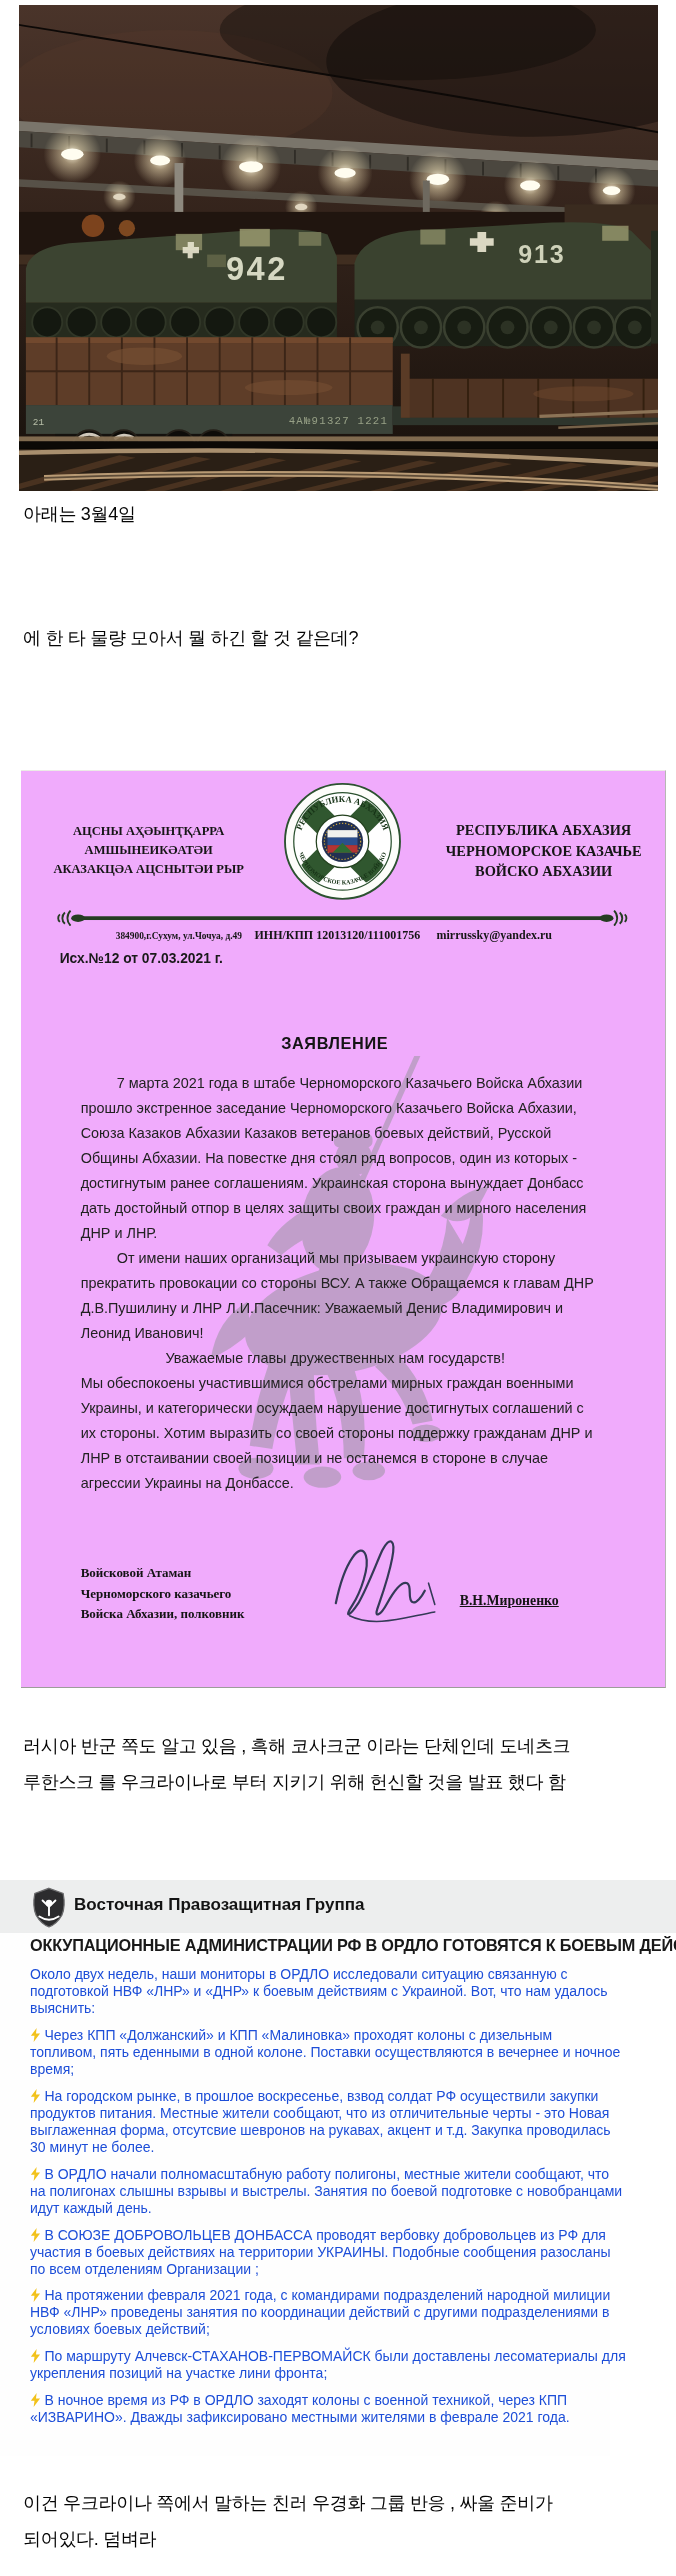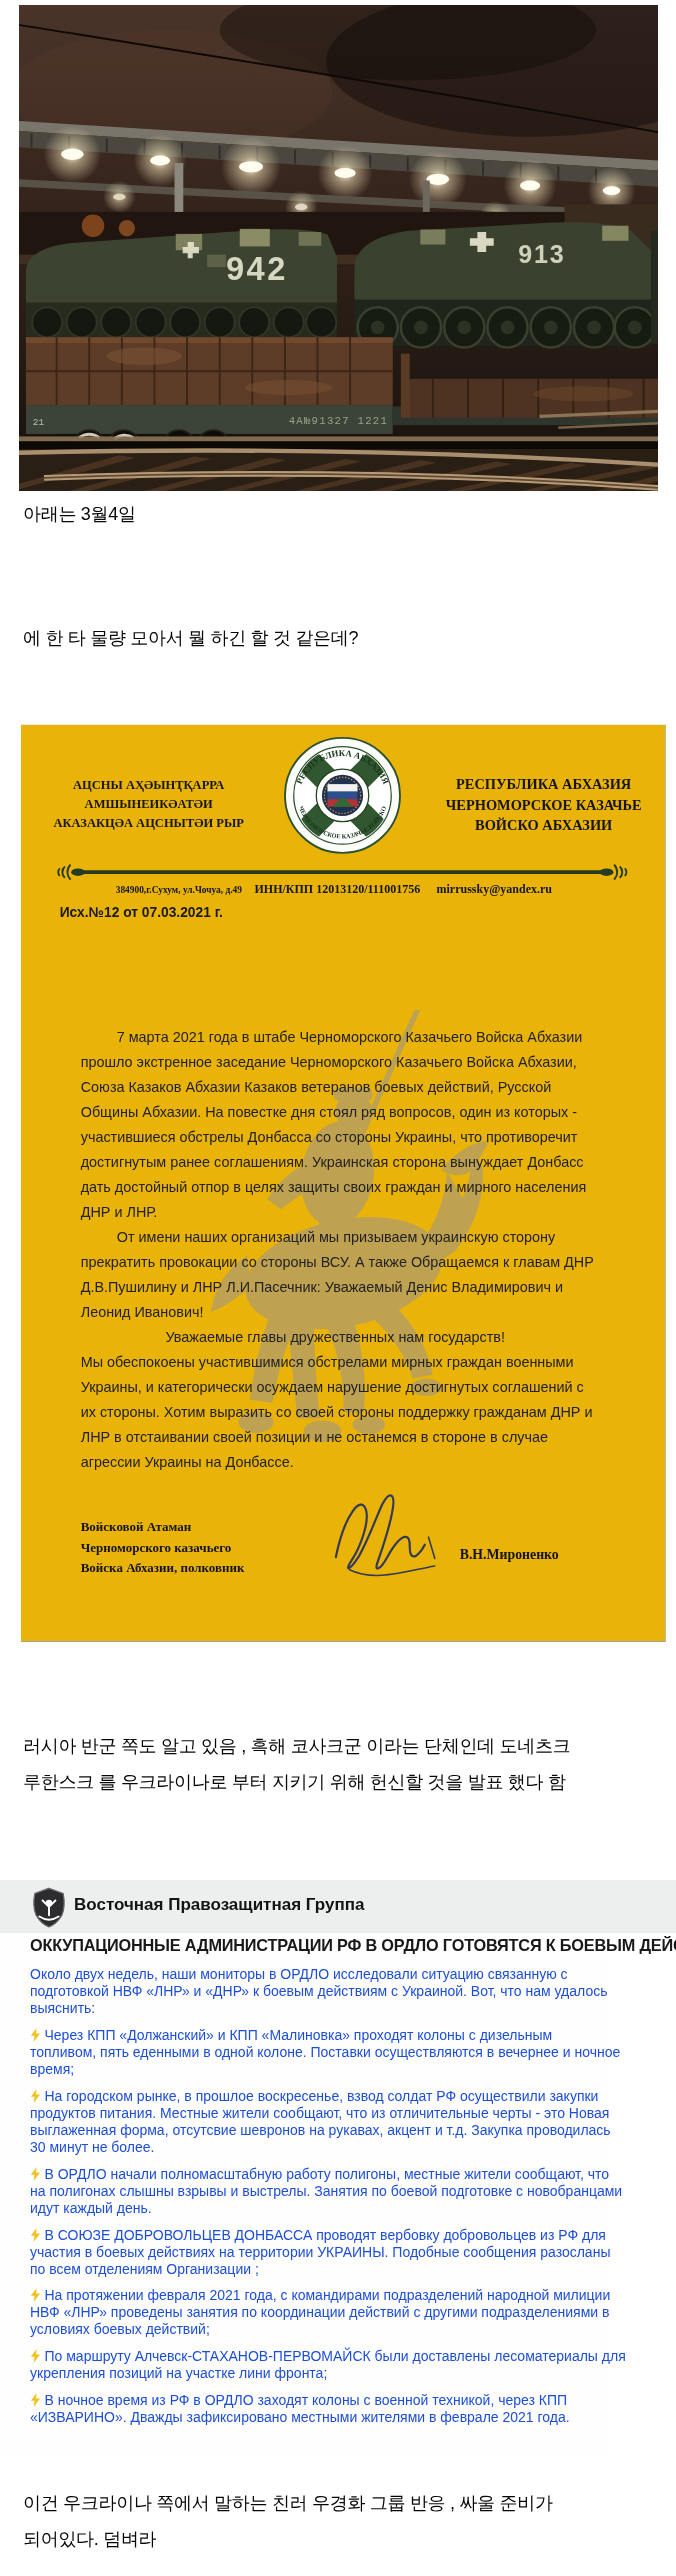--- a/index.html
+++ b/index.html
@@ -6,21 +6,21 @@
   .page{position:relative;width:677px;height:2576px;background:#fff;overflow:hidden;
         font-family:"Liberation Sans",sans-serif;}
   
   .photo{position:absolute;left:19.4px;top:5px;width:639px;height:486px;background:#1a120d;}
   .photo svg{display:block;width:100%;height:100%;}
   
   .kr{position:absolute;left:23px;color:#050505;font-size:18px;line-height:36px;
       font-family:"Liberation Sans",sans-serif;letter-spacing:-0.3px;white-space:nowrap;}
   .kr .ln{height:36px;}
   
-  .doc{position:absolute;left:20.7px;top:724px;width:644px;height:916px;background:#eab308;
+  .doc{position:absolute;left:20.7px;top:770px;width:644px;height:916px;background:#f0abfc;
        border-top:0.6px solid #ecebe6;border-right:0.6px solid #b7b7b4;border-bottom:1.3px solid #9d9d9a;
        color:#1e1e1e;}
   .doc .serif{font-family:"Liberation Serif",serif;font-weight:bold;color:#161616;}
   .lh-left{position:absolute;left:24px;top:51px;width:208px;text-align:center;
            font-size:12.5px;line-height:19px;}
   .lh-right{position:absolute;left:415px;top:49px;width:216px;text-align:center;
             font-size:14.4px;line-height:20.7px;}
   .emblem{position:absolute;left:259px;top:6.3px;width:125px;height:128px;}
   .rule{position:absolute;left:27.6px;top:139px;width:589px;height:16.3px;}
   .addr{position:absolute;left:63px;top:157px;width:539px;white-space:nowrap;margin-left:32px;}
@@ -33,21 +33,21 @@
              font-size:16.3px;font-weight:bold;letter-spacing:0.6px;color:#141414;}
   .body-lines{position:absolute;left:60px;top:300px;width:509px;font-size:14.4px;color:#222;}
   .body-lines .bl{height:25px;line-height:25px;white-space:nowrap;}
   .body-lines .ind{padding-left:36px;}
   .body-lines .ctr{text-align:center;white-space:normal;}
   .watermark{position:absolute;left:141px;top:285px;width:376px;height:442px;opacity:0.5;}
   .sig-left{position:absolute;left:60px;top:792px;font-family:"Liberation Serif",serif;
             font-weight:bold;font-size:13px;line-height:20.7px;color:#141414;}
   .sig-ink{position:absolute;left:291px;top:752px;width:141px;height:116px;}
   .sig-name{position:absolute;left:439px;top:822px;font-family:"Liberation Serif",serif;
-            font-weight:bold;font-size:13.8px;color:#141414;}
+            font-weight:bold;font-size:13.8px;color:#141414;text-decoration:underline;}
   
   .post{position:absolute;left:0;top:1880px;width:610px;height:576px;background:#fefefe;color:#151515;}
   .post-header{position:absolute;left:0;top:0;width:677px;height:53px;background:#edeeee;}
   .post-logo{position:absolute;left:31px;top:6.9px;width:36px;height:40px;}
   .post-group{position:absolute;left:74px;top:15px;font-size:17px;font-weight:bold;color:#141414;}
   .post-headline{position:absolute;left:30px;top:56px;width:633px;font-size:16.3px;font-weight:bold;
                  color:#191919;white-space:nowrap;letter-spacing:-0.2px;}
   .pbody{position:absolute;left:30px;width:634px;font-size:14px;line-height:17px;color:#1d4ed8;}
   .pbody .pl{white-space:nowrap;height:17px;}
   .bolt{display:inline-block;width:10.7px;height:13.8px;margin-right:3.8px;vertical-align:-1.9px;
@@ -354,27 +354,27 @@
           <path d="M242,476 Q242,560 252,652 L216,652 Q206,560 200,490 Z"></path>
           <ellipse cx="150" cy="658" rx="28" ry="17"></ellipse>
           <ellipse cx="256" cy="672" rx="30" ry="17"></ellipse>
           <ellipse cx="330" cy="662" rx="26" ry="15"></ellipse>
           <ellipse cx="422" cy="602" rx="24" ry="14"></ellipse>
           <path d="M136,392 Q88,420 78,482 Q110,470 142,440 Z"></path>
         </g>
       </svg>
     </div>
 
+    <div class="doc-title">ЗАЯВЛЕНИЕ</div>
 
     <div class="body-lines">
       <div class="bl ind">7 марта 2021 года в штабе Черноморского Казачьего Войска Абхазии</div>
       <div class="bl">прошло экстренное заседание Черноморского Казачьего Войска Абхазии,</div>
       <div class="bl">Союза Казаков Абхазии Казаков ветеранов боевых действий,  Русской</div>
       <div class="bl">Общины Абхазии. На повестке дня стоял ряд вопросов, один из которых -</div>
-      <div class="bl">участившиеся обстрелы Донбасса со стороны Украины, что противоречит</div>
       <div class="bl">достигнутым ранее соглашениям. Украинская сторона вынуждает Донбасс</div>
       <div class="bl">дать достойный отпор в целях защиты своих граждан и мирного населения</div>
       <div class="bl">ДНР и ЛНР.</div>
       <div class="bl ind">От имени наших организаций мы призываем украинскую сторону</div>
       <div class="bl">прекратить провокации со стороны ВСУ. А также Обращаемся к главам ДНР</div>
       <div class="bl">Д.В.Пушилину и ЛНР Л.И.Пасечник: Уважаемый Денис Владимирович и</div>
       <div class="bl">Леонид Иванович!</div>
       <div class="bl ctr">Уважаемые главы дружественных нам государств!</div>
       <div class="bl">Мы обеспокоены участившимися обстрелами мирных граждан военными</div>
       <div class="bl">Украины, и категорически осуждаем нарушение достигнутых соглашений с</div>

